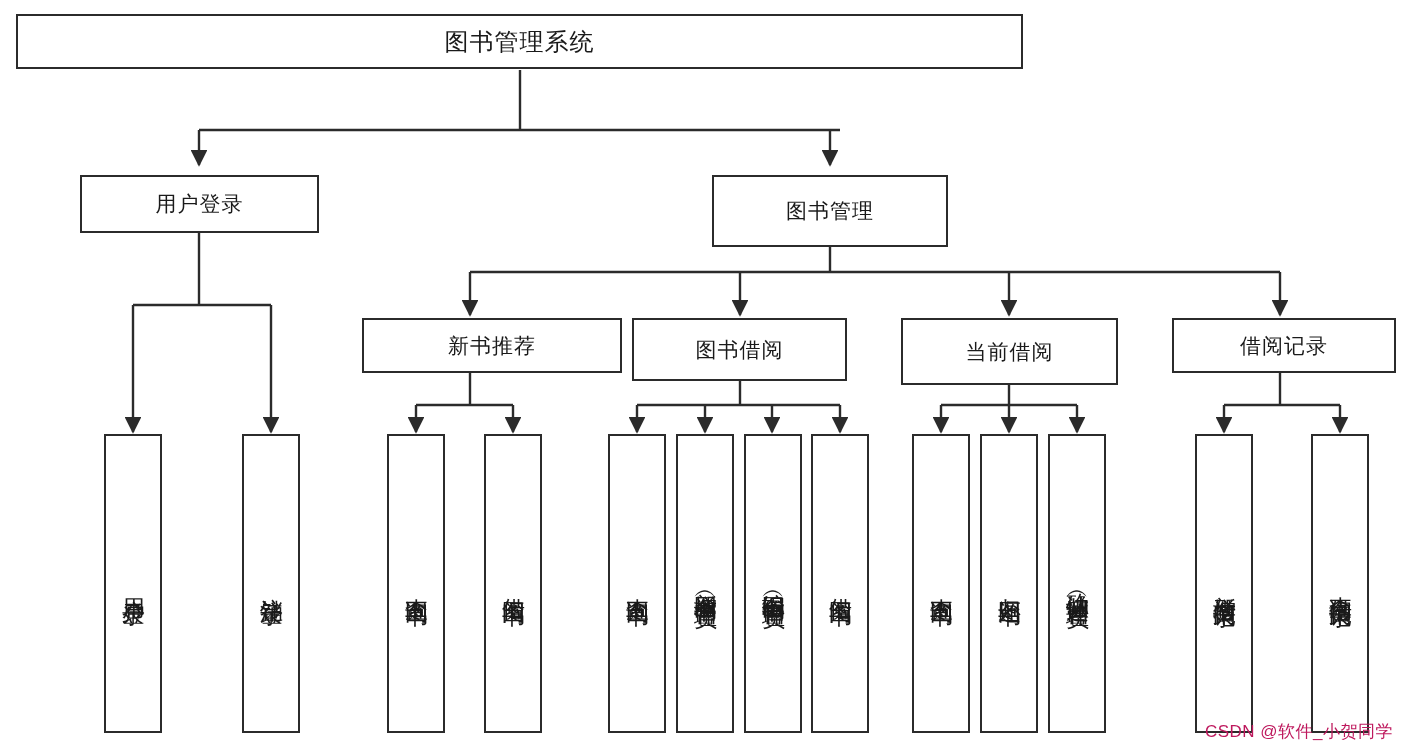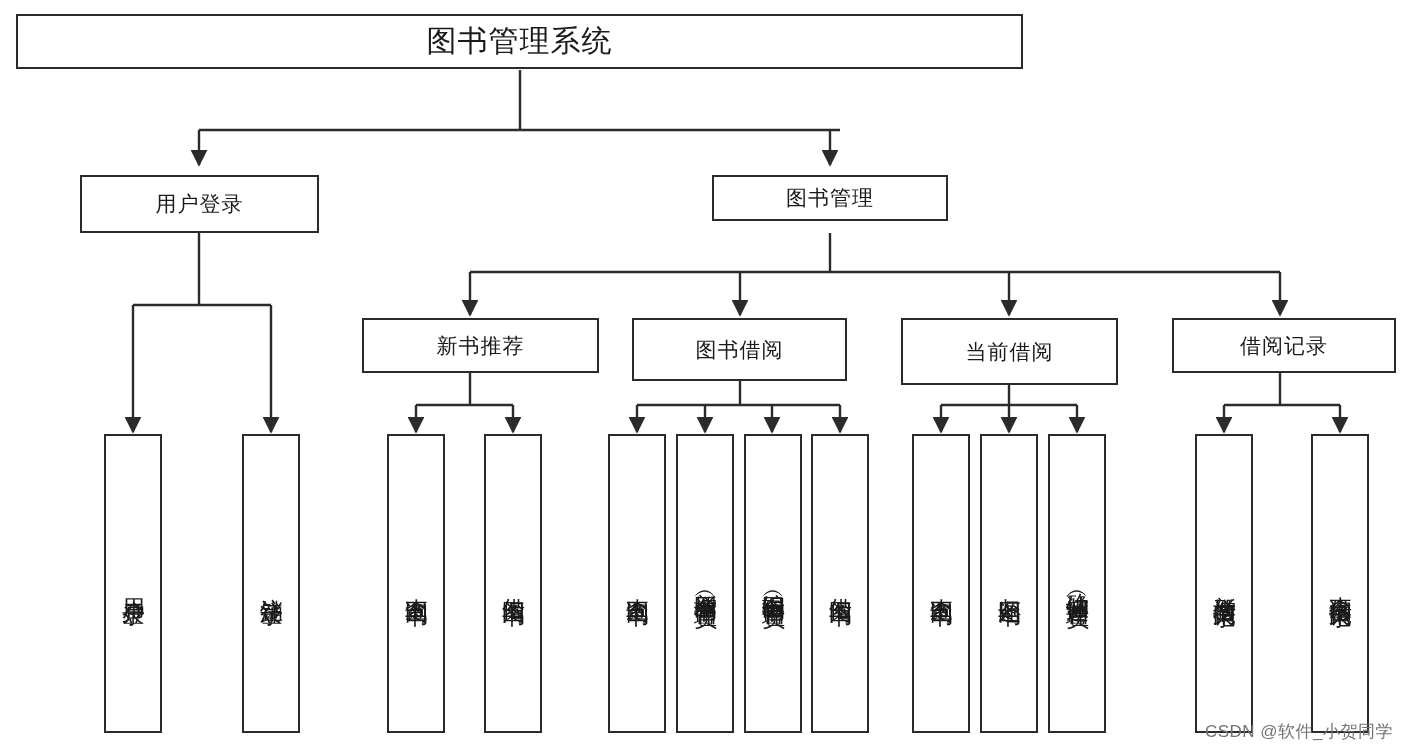--- a/index.html
+++ b/index.html
@@ -15,21 +15,21 @@
   .node{
     position:absolute;
     box-sizing:border-box;
     background:#ffffff;
     border:2px solid #2b2b2b;
     display:flex;
     align-items:center;
     justify-content:center;
     color:#1a1a1a;
   }
-  .node.root{font-size:30px;letter-spacing:1px;}
+  .node.root{font-size:24px;letter-spacing:1px;}
   .node.lvl1{font-size:21px;letter-spacing:1px;}
   .node.lvl2{font-size:21px;letter-spacing:1px;}
 
   .leaf{
     position:absolute;
     box-sizing:border-box;
     background:#ffffff;
     border:2px solid #2b2b2b;
     display:flex;
     align-items:center;
@@ -45,21 +45,21 @@
     white-space:nowrap;
     text-align:center;
   }
   .leaf.tall .vtext{font-size:23px;}
 
   .watermark{
     position:absolute;
     right:12px;
     bottom:4px;
     font-size:17px;
-    color:#737373;
+    color:#be185d;
     letter-spacing:0.5px;
     white-space:nowrap;
   }
 </style>
 </head>
 <body>
 
 <div id="canvas">
 
   <svg class="edges" viewBox="0 0 1405 747">
@@ -112,25 +112,25 @@
     </g>
   </svg>
 
   <div class="node root" style="left:16px;top:14px;width:1007px;height:55px;">
     <span>图书管理系统</span>
   </div>
 
   <div class="node lvl1" style="left:80px;top:175px;width:239px;height:58px;">
     <span>用户登录</span>
   </div>
-  <div class="node lvl1" style="left:712px;top:175px;width:236px;height:46px;">
+  <div class="node lvl1" style="left:712px;top:175px;width:236px;height:72px;">
     <span>图书管理</span>
   </div>
 
-  <div class="node lvl2" style="left:362px;top:318px;width:237px;height:55px;align-items:center;">
+  <div class="node lvl2" style="left:362px;top:318px;width:260px;height:55px;align-items:center;">
     <span>新书推荐</span>
   </div>
   <div class="node lvl2" style="left:632px;top:318px;width:215px;height:63px;">
     <span>图书借阅</span>
   </div>
   <div class="node lvl2" style="left:901px;top:318px;width:217px;height:67px;">
     <span>当前借阅</span>
   </div>
   <div class="node lvl2" style="left:1172px;top:318px;width:224px;height:55px;">
     <span>借阅记录</span>

